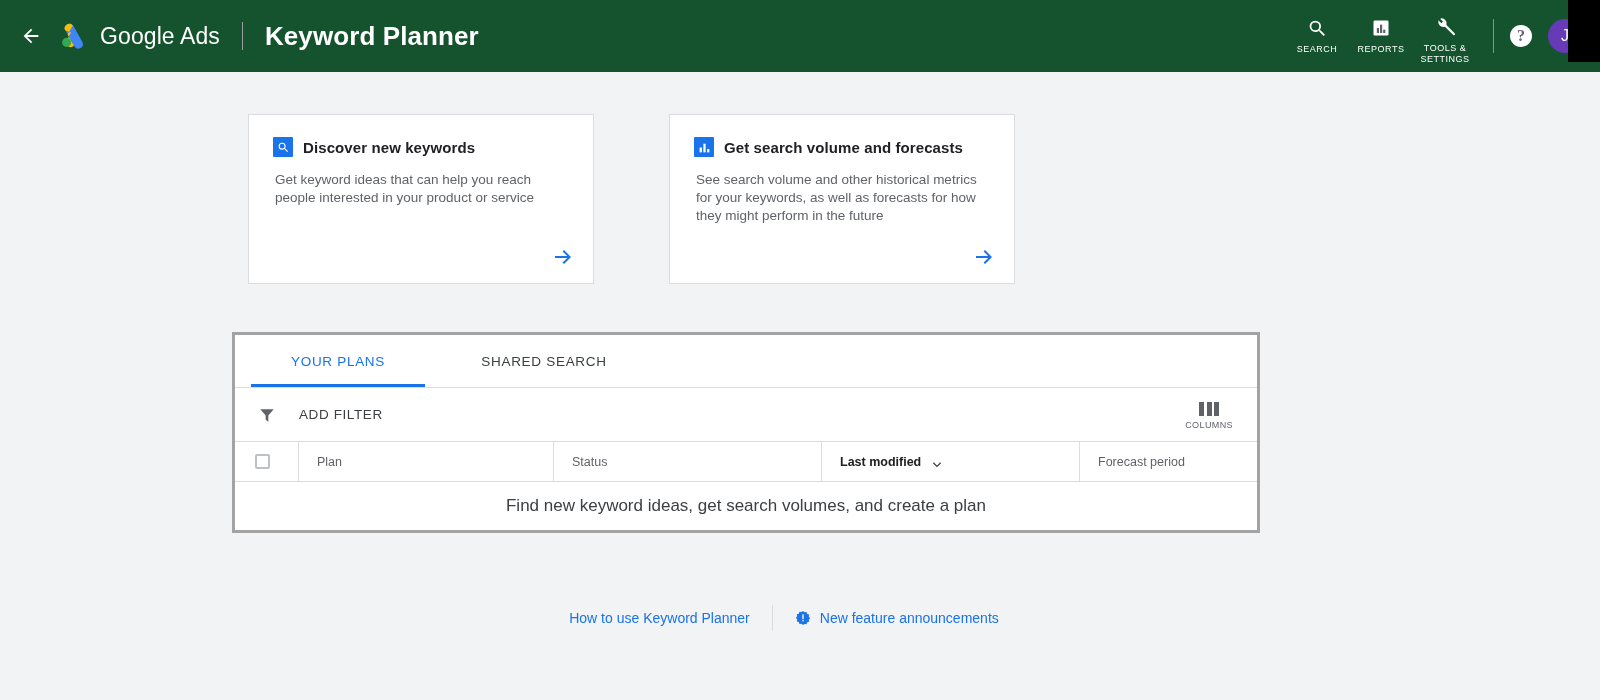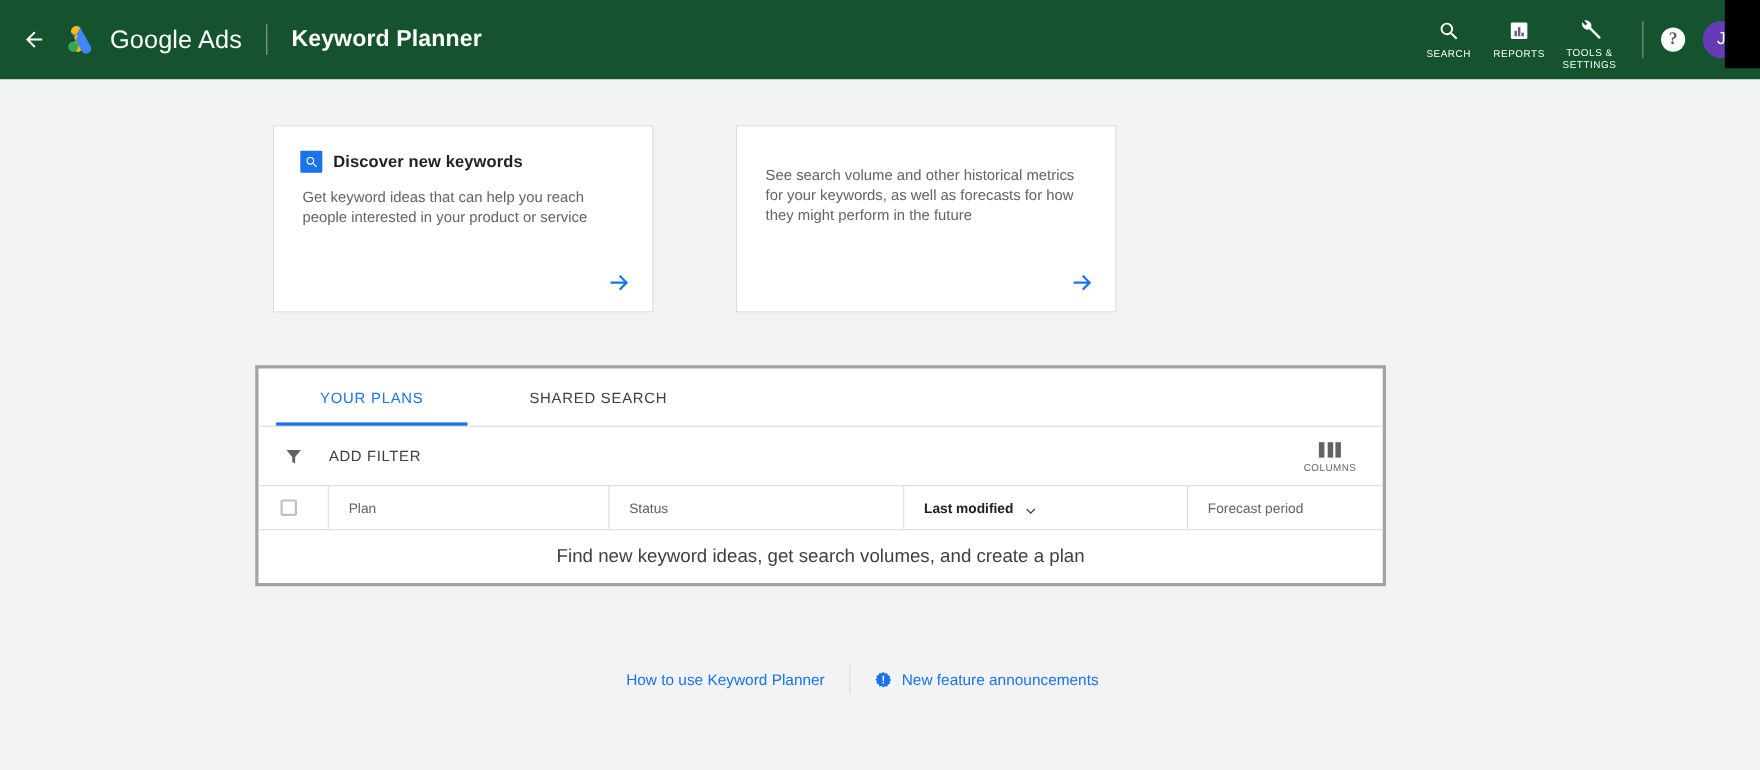--- a/index.html
+++ b/index.html
@@ -26,21 +26,21 @@
   .ads-logo { width: 34px; height: 34px; margin-left: 8px; flex: none; }
   .brand {
     color: #fff; font-size: 23px; font-weight: 400;
     letter-spacing: .1px; margin-left: 10px; white-space: nowrap;
   }
   .brand-divider {
     width: 1px; height: 28px; background: #9aa0a6;
     margin: 0 22px; flex: none;
   }
   .page-title {
-    color: #fff; font-size: 21px; font-weight: 700;
+    color: #fff; font-size: 26px; font-weight: 700;
     letter-spacing: .1px; white-space: nowrap;
   }
   .appbar-spacer { flex: 1 1 auto; }
 
   .toolbtn {
     width: 64px; min-height: 54px;
     display: flex; flex-direction: column;
     align-items: center; justify-content: flex-start;
     padding-top: 6px; cursor: pointer; flex: none;
   }
@@ -259,20 +259,30 @@
       </div>
       <div class="card-body">Get keyword ideas that can help you reach people interested in your product or service</div>
       <span class="card-arrow">
         <svg width="24" height="24" viewBox="0 0 24 24">
           <path d="M4 11h12.2l-4.6-4.6L13 5l7 7-7 7-1.4-1.4 4.6-4.6H4z" fill="#1a73e8"></path>
         </svg>
       </span>
     </div>
 
     <div class="card">
+      <div class="card-head">
+        <span class="card-badge">
+          <svg width="13" height="13" viewBox="0 0 24 24">
+            <rect x="3" y="12" width="4.2" height="9" fill="#ffffff"></rect>
+            <rect x="9.9" y="5" width="4.2" height="16" fill="#ffffff"></rect>
+            <rect x="16.8" y="15" width="4.2" height="6" fill="#ffffff"></rect>
+          </svg>
+        </span>
+        <span class="card-title">Get search volume and forecasts</span>
+      </div>
       <div class="card-body">See search volume and other historical metrics for your keywords, as well as forecasts for how they might perform in the future</div>
       <span class="card-arrow">
         <svg width="24" height="24" viewBox="0 0 24 24">
           <path d="M4 11h12.2l-4.6-4.6L13 5l7 7-7 7-1.4-1.4 4.6-4.6H4z" fill="#1a73e8"></path>
         </svg>
       </span>
     </div>
 
   </div>
 

